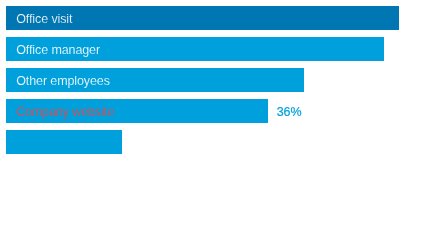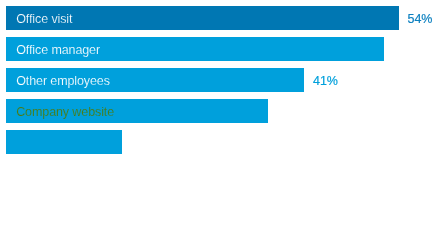--- a/index.html
+++ b/index.html
@@ -28,36 +28,35 @@
   }
 </style>
 </head>
 <body>
 
 <div id="chart">
 
   <div class="bar-row" style="top: 6px;">
     <div class="bar" style="width: 392.58px; background: rgb(0, 119, 179);"></div>
     <div class="bar-category-label" style="color: rgb(255, 255, 255); -webkit-text-stroke: 0.2px rgb(0, 119, 179);">Office visit</div>
-    <div class="bar-value-label" style="left: 401.58px; color: rgb(13, 128, 192); -webkit-text-stroke: 0.18px rgb(13, 128, 192);">54%</div>
   </div>
 
   <div class="bar-row" style="top: 37px;">
     <div class="bar" style="width: 378.04px; background: rgb(0, 160, 220);"></div>
     <div class="bar-category-label" style="color: rgb(255, 255, 255); -webkit-text-stroke: 0.15px rgb(0, 160, 220);">Office manager</div>
   </div>
 
   <div class="bar-row" style="top: 68px;">
     <div class="bar" style="width: 298.07px; background: rgb(0, 160, 220);"></div>
     <div class="bar-category-label" style="color: rgb(255, 255, 255); -webkit-text-stroke: 0.15px rgb(0, 160, 220);">Other employees</div>
-    <div class="bar-value-label" style="left: 307.07px; color: rgb(0, 160, 220); -webkit-text-stroke: 0.18px rgb(0, 160, 220);">41%</div>
   </div>
 
   <div class="bar-row" style="top: 99px;">
     <div class="bar" style="width: 261.72px; background: rgb(0, 160, 220);"></div>
-    <div class="bar-category-label" style="color: #4d7c0f; -webkit-text-stroke: 0.15px rgb(0, 160, 220);">Company website</div>
+    <div class="bar-category-label" style="color: #ef4444; -webkit-text-stroke: 0.15px rgb(0, 160, 220);">Company website</div>
+    <div class="bar-value-label" style="left: 270.72px; color: rgb(0, 160, 220); -webkit-text-stroke: 0.18px rgb(0, 160, 220);">36%</div>
   </div>
 
   <div class="bar-row" style="top: 130px;">
     <div class="bar" style="width: 116.32px; background: rgb(0, 160, 220);"></div>
   </div>
 
 </div>
 
 </body></html>

